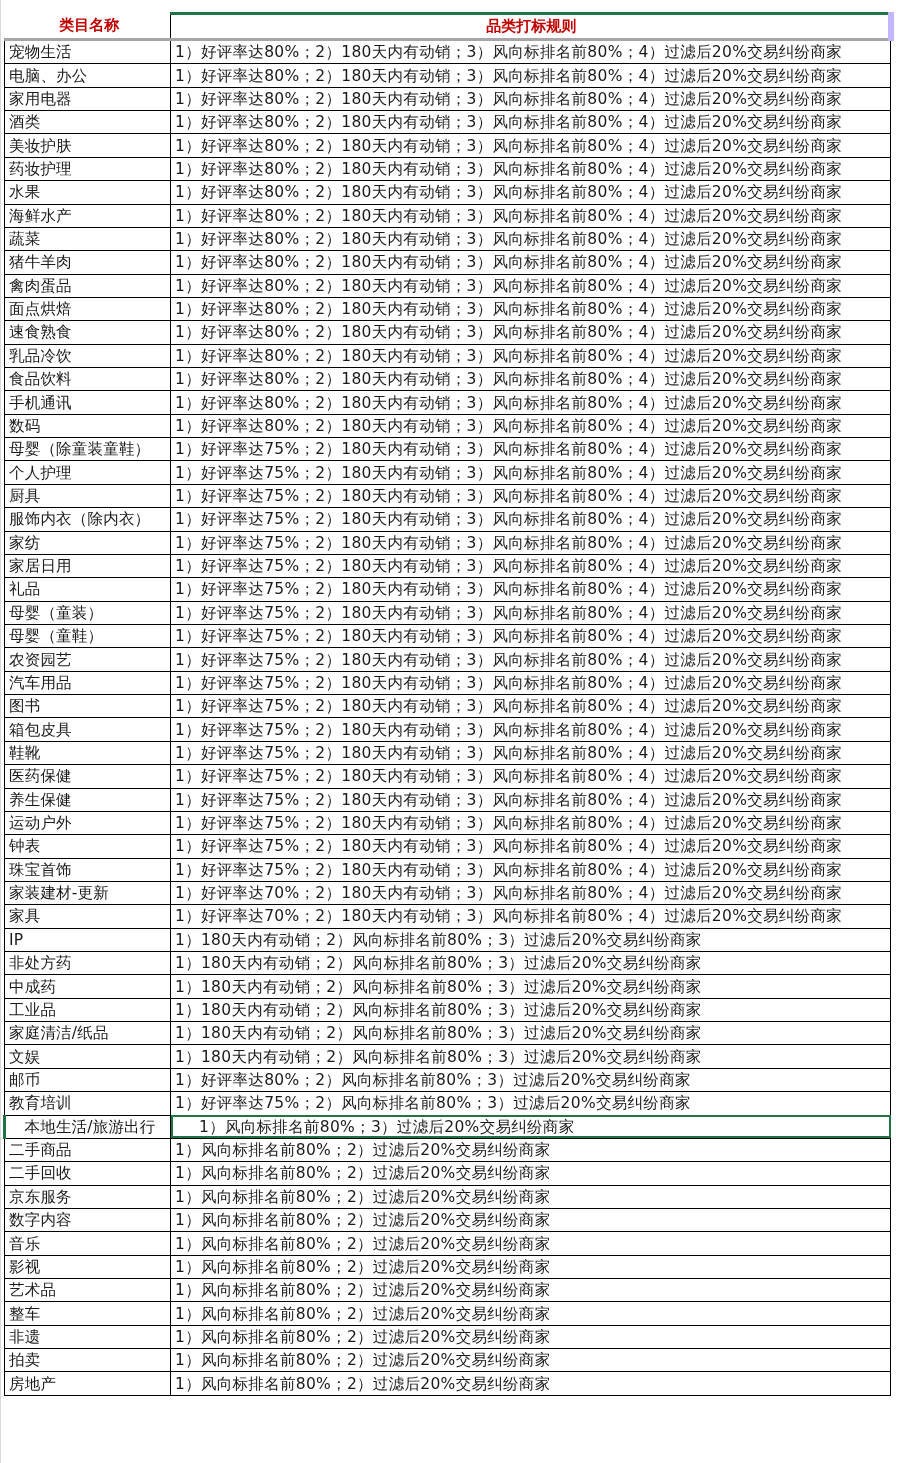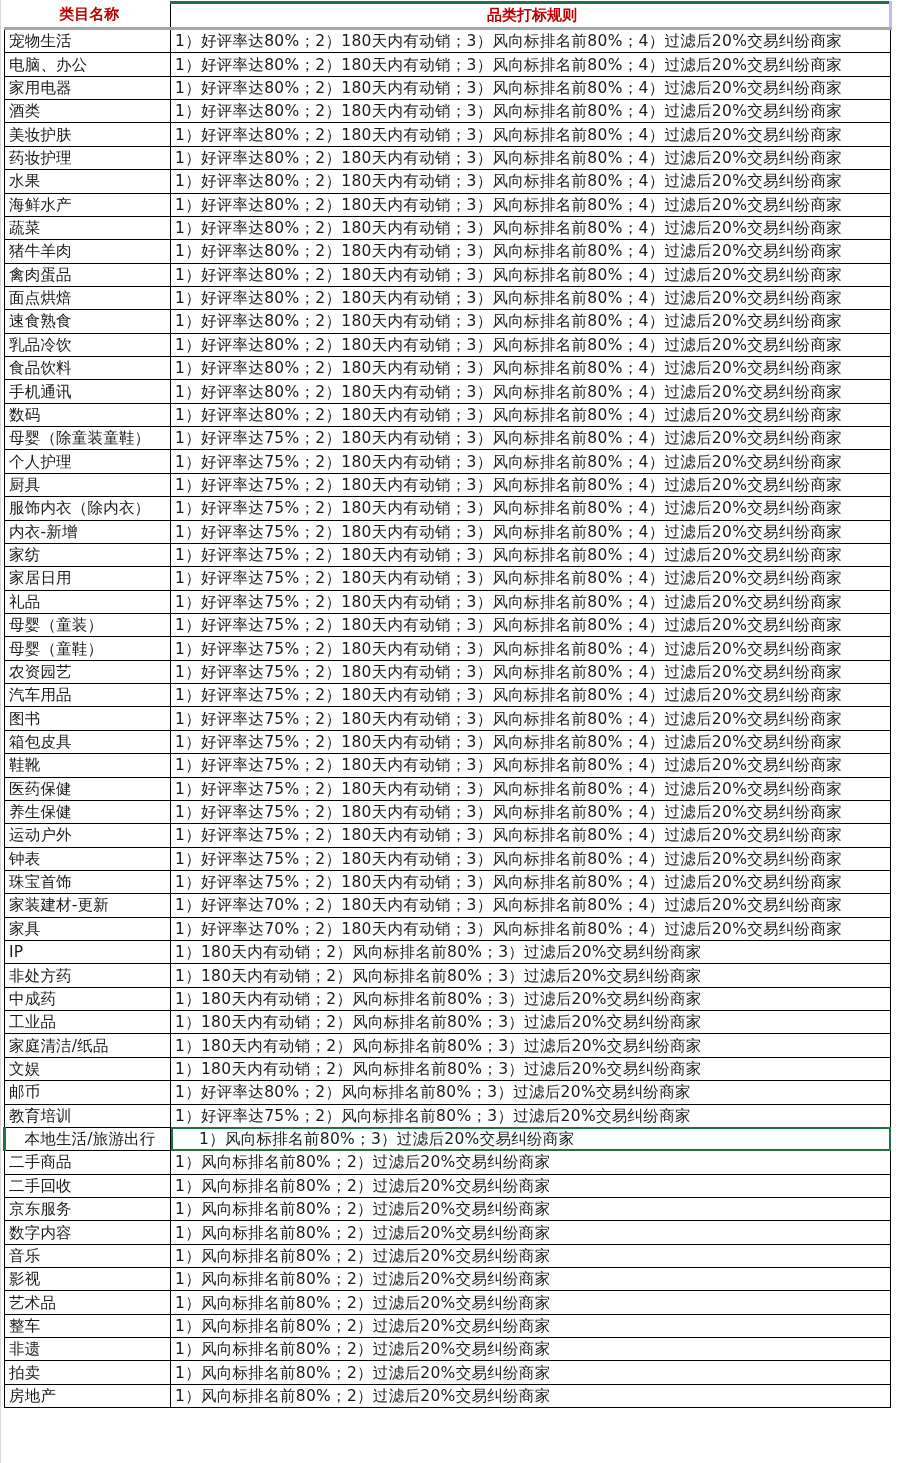--- a/index.html
+++ b/index.html
@@ -5,34 +5,34 @@
   html, body { margin: 0; padding: 0; background: #ffffff; }
   body { width: 898px; height: 1463px; overflow: hidden; position: relative;
          font-family: "DejaVu Sans", "Liberation Sans", sans-serif; }
   .sheet { position: absolute; left: 0; top: 0; width: 898px; height: 1463px; }
   .grid-bg {
     position: absolute; left: 0; top: 0; width: 898px; height: 1463px;
     background-image: linear-gradient(to right, #d9d9d9 1px, transparent 1px);
     background-size: 898px 100%;
   }
   table.data {
-    position: absolute; left: 3px; top: 1px;
+    position: absolute; left: 3px; top: 12px;
     border-collapse: collapse; table-layout: fixed;
     width: 886px;
   }
   table.data col.c-a { width: 166px; }
   table.data col.c-b { width: 720px; }
   th, td { padding: 0 0 0 4px; white-space: nowrap; overflow: hidden;
            text-align: left; vertical-align: middle; }
   thead th {
     height: 23px; font-weight: bold; color: #c00000; font-size: 15px;
     border-bottom: 3px solid #a6a6a6; text-align: center;
   }
   thead th.h-a { border-right: 1px solid #000; }
-  thead th.h-b { border-top: 3px solid #217346; border-right: 3px solid #c4b5fd; }
+  thead th.h-b { border-top: 3px solid #217346; border-right: 6px solid #c4b5fd; }
   tbody td {
     height: 22.36px; font-size: 15.5px; color: #1a1a1a;
     border: 1px solid #000; line-height: 22px;
   }
   tbody td.cat { letter-spacing: 0.2px; margin-top: 25px; }
   tbody td.rule { letter-spacing: 0.3px; }
   tbody tr.selected td.rule { outline: 2px solid #217346; outline-offset: -2px; padding-left: 28px; }
   tbody tr.selected td.cat { border-left: 3px solid #217346; text-align: center; }
 </style>
 </head>
@@ -130,24 +130,20 @@
         </tr>
         <tr>
           <td class="cat">厨具</td>
           <td class="rule">1）好评率达75%；2）180天内有动销；3）风向标排名前80%；4）过滤后20%交易纠纷商家</td>
         </tr>
         <tr>
           <td class="cat">服饰内衣（除内衣）</td>
           <td class="rule">1）好评率达75%；2）180天内有动销；3）风向标排名前80%；4）过滤后20%交易纠纷商家</td>
         </tr>
         <tr>
-          <td class="cat">内衣-新增</td>
-          <td class="rule">1）好评率达75%；2）180天内有动销；3）风向标排名前80%；4）过滤后20%交易纠纷商家</td>
-        </tr>
-        <tr>
           <td class="cat">家纺</td>
           <td class="rule">1）好评率达75%；2）180天内有动销；3）风向标排名前80%；4）过滤后20%交易纠纷商家</td>
         </tr>
         <tr>
           <td class="cat">家居日用</td>
           <td class="rule">1）好评率达75%；2）180天内有动销；3）风向标排名前80%；4）过滤后20%交易纠纷商家</td>
         </tr>
         <tr>
           <td class="cat">礼品</td>
           <td class="rule">1）好评率达75%；2）180天内有动销；3）风向标排名前80%；4）过滤后20%交易纠纷商家</td>

